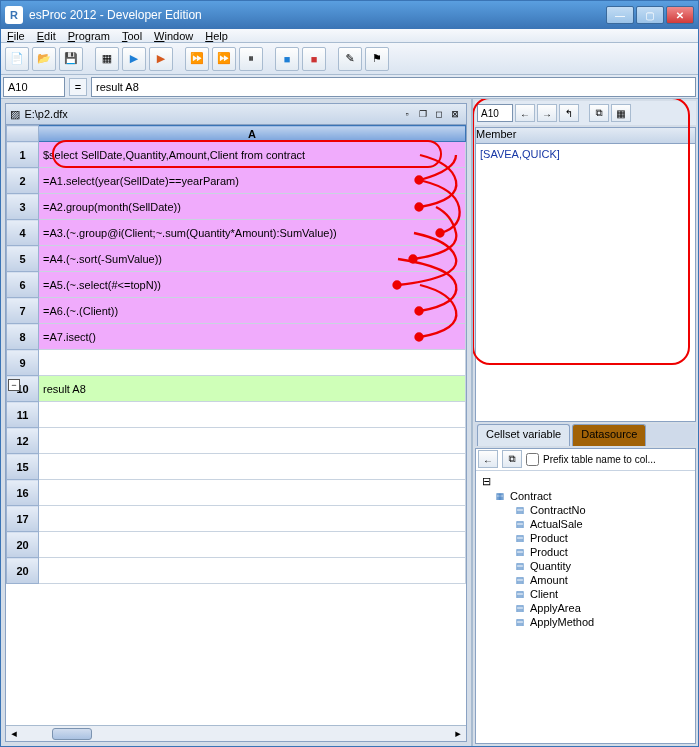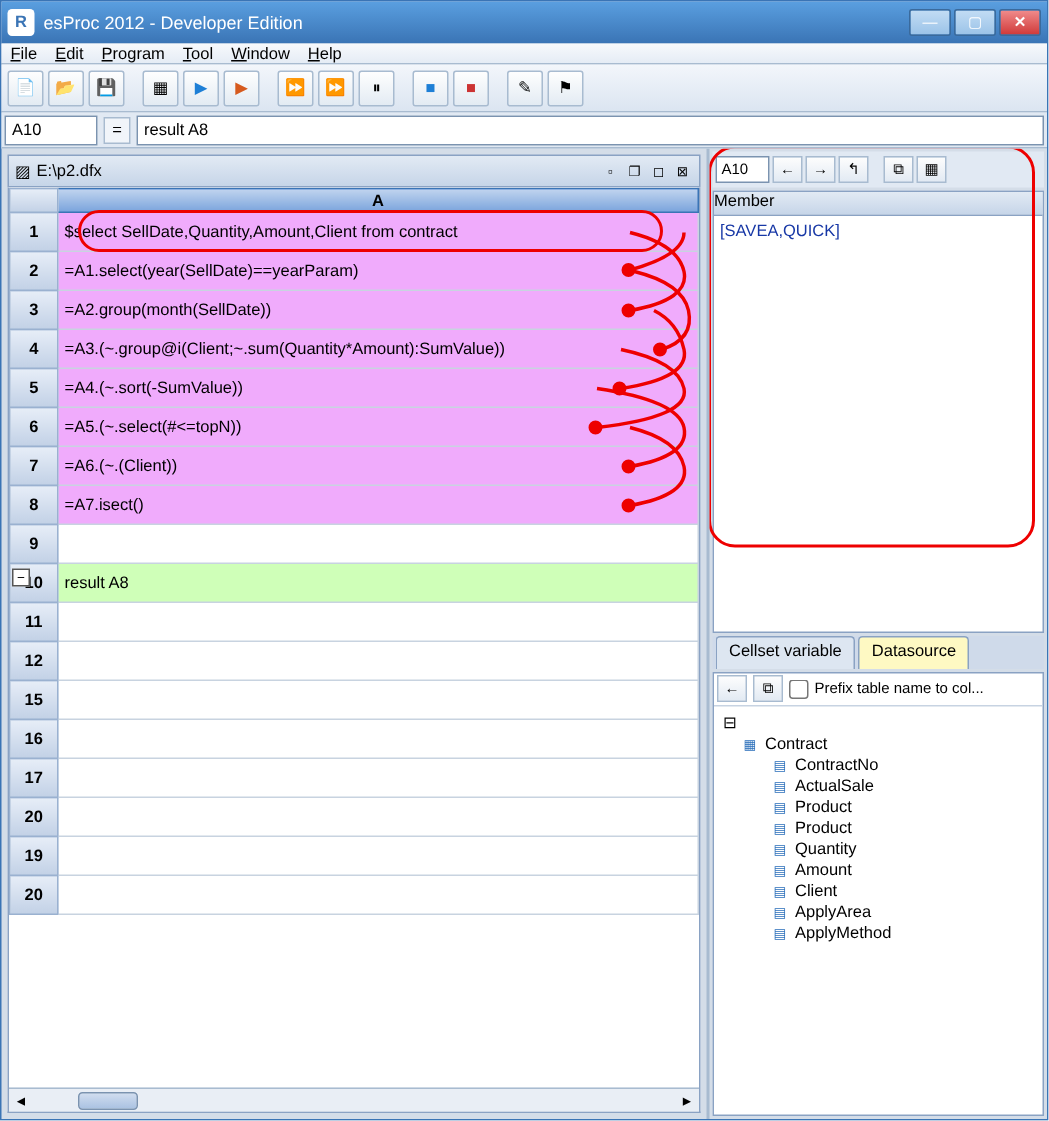--- a/index.html
+++ b/index.html
@@ -42,21 +42,21 @@
   svg.arrows { position:absolute; top:0; left:0; pointer-events:none; z-index:5; }
   .rightpane { width:225px; display:flex; flex-direction:column; padding:2px; gap:2px; background:#d4dde8; overflow:hidden; }
   .navrow { height:24px; display:flex; align-items:center; gap:2px; background:#e1e9f3; padding:2px; }
   .navrow .ref { width:36px; height:18px; border:1px solid #7b93b0; background:#fff; padding:0 3px; display:flex; align-items:center; font-size:10px; }
   .smbtn { width:20px; height:18px; border:1px solid #a8bbd0; background:linear-gradient(#fdfdfd,#e2eaf3); display:flex; align-items:center; justify-content:center; font-size:10px; cursor:pointer; }
   .memberbox { flex:1; border:1px solid #8aa2c3; background:#fff; min-height:200px; display:flex; flex-direction:column; }
   .memberhdr { height:16px; background:linear-gradient(#e2eaf4,#c6d5e8); border-bottom:1px solid #8aa2c3; text-align:left; font-size:11px; }
   .membercontent { flex:1; padding:4px; color:#1838a6; font-size:11px; }
   .tabsrow { height:22px; display:flex; gap:2px; background:#cfdaea; padding:0 2px; }
   .tab { padding:3px 8px; border:1px solid #8aa2c3; border-bottom:none; background:#dde6f1; font-size:11px; border-radius:3px 3px 0 0; cursor:pointer; }
-  .tab.active { background:#fef9c3; }
+  .tab.active { background:#a16207; }
   .dspanel { flex:1; border:1px solid #8aa2c3; background:#fff; display:flex; flex-direction:column; overflow:hidden; }
   .dsbar { height:22px; display:flex; align-items:center; gap:4px; padding:2px; border-bottom:1px solid #c7d3e2; }
   .prefixlabel { font-size:10px; white-space:nowrap; overflow:hidden; text-overflow:ellipsis; flex:1; }
   .tree { flex:1; overflow:auto; padding:4px; font-size:11px; }
   .tree .root { display:flex; align-items:center; gap:4px; margin:2px 0 2px 14px; }
   .tree .leaf { display:flex; align-items:center; gap:4px; margin:2px 0 2px 34px; }
   .treeicon { width:12px; height:12px; display:flex; align-items:center; justify-content:center; font-size:9px; color:#2b6fba; }
   .rightwrap { position:relative; flex:1; display:flex; flex-direction:column; }
 </style>
 </head>
@@ -188,24 +188,20 @@
                 <tr>
                   <th class="rowhdr">16</th>
                   <td class="cell "></td>
                 </tr>
                 <tr>
                   <th class="rowhdr">17</th>
                   <td class="cell "></td>
                 </tr>
                 <tr>
                   <th class="rowhdr">20</th>
-                  <td class="cell "></td>
-                </tr>
-                <tr>
-                  <th class="rowhdr">19</th>
                   <td class="cell "></td>
                 </tr>
                 <tr>
                   <th class="rowhdr">20</th>
                   <td class="cell "></td>
                 </tr>
               </tbody>
           </table>
 
           <div class="annot-red" style="left:46px; top:15px; width:390px; height:28px;"></div>

